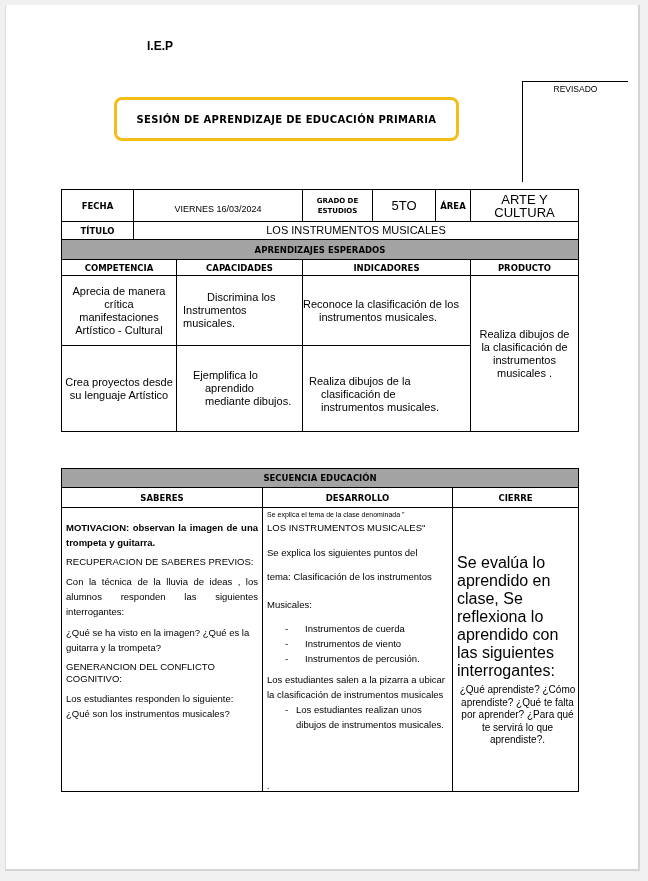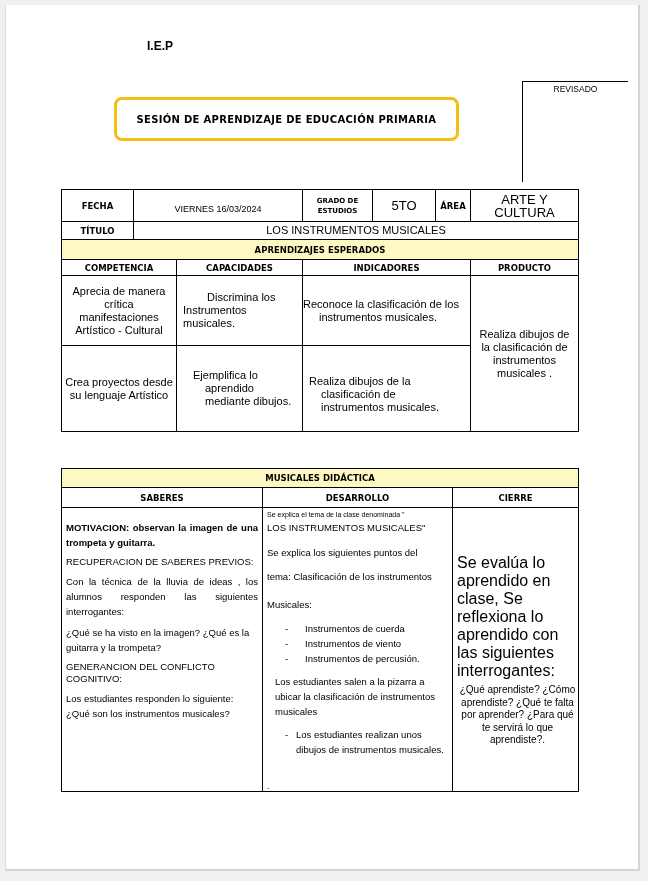--- a/index.html
+++ b/index.html
@@ -6,21 +6,21 @@
   body { width:648px; height:881px; background:#f0f0f0; position:relative; overflow:hidden; font-family:"Liberation Sans", sans-serif; color:#000; }
   .page { position:absolute; left:5px; top:5px; width:635px; height:866px; background:#fff; border-right:2px solid #d4d4d4; border-bottom:2px solid #d4d4d4; border-left:1px solid #dcdcdc; box-sizing:border-box; }
   .abs { position:absolute; }
   .iep { left:141px; top:34px; font-size:12px; font-weight:bold;text-align:center; }
   .titlebox { left:108px; top:92px; width:345px; height:44px; border:3px solid #f4bd19; border-radius:8px; box-sizing:border-box; display:flex; align-items:center; justify-content:center; font-size:10px; font-weight:bold; letter-spacing:0.3px; font-family:"DejaVu Sans", sans-serif; }
   .revisado { left:472px; top:76px; width:106px; height:101px; border-top:1px solid #000; border-left:1px solid #000; box-sizing:border-box;margin-left:44px; }
   .revisado span { position:absolute; top:2px; left:0; width:100%; text-align:center; font-size:8.5px; }
   table { border-collapse:collapse; position:absolute; table-layout:fixed; }
   td { border:1px solid #000; padding:0; vertical-align:middle; }
   .hb { font-family:"DejaVu Sans", sans-serif; font-weight:bold; font-size:8.5px; text-align:center; }
-  .peach { background:#fef9c3; }
+  .peach { background:#a3a3a3; }
   .t1 { left:61px; top:189px; width:517px; }
   .t2 { left:61px; top:468px; width:517px; }
   .c { text-align:center; }
   .sm { font-size:8.5px; }
   .md { font-size:11px; line-height:13px; }
   .lg { font-size:13px; line-height:13px; }
   .cell-text { font-size:11px; line-height:13px; }
   .p { margin:0 0 6px 0; font-size:9.5px; line-height:15px; }
   .pb { font-weight:normal; line-height:12px; }
   .dash { display:flex; font-size:9.5px; line-height:15px; }
@@ -86,21 +86,21 @@
   </table>
 
 <table class="t2">
   <colgroup>
       <col style="width:201px">
       <col style="width:190px">
       <col style="width:126px">
     </colgroup>
   <tbody>
       <tr style="height:19px">
-    <td colspan="3" class="hb peach">MUSICALES DIDÁCTICA</td>
+    <td colspan="3" class="hb peach">SECUENCIA EDUCACIÓN</td>
   </tr>
   <tr style="height:20px">
     <td class="hb">SABERES</td>
     <td class="hb">DESARROLLO</td>
     <td class="hb">CIERRE</td>
   </tr>
   <tr style="height:284px">
     <td style="vertical-align:top;padding:12px 4px 0 4px">
       <p class="p" style="text-align:justify">
         <b>MOTIVACION:</b><b> observan la imagen de  una trompeta y guitarra.</b>
@@ -122,21 +122,21 @@
             <span>Instrumentos de cuerda</span>
           </div>
       <div class="dash">
             <span class="d">-</span>
             <span>Instrumentos de viento</span>
           </div>
       <div class="dash" style="margin-bottom:6px">
             <span class="d">-</span>
             <span>Instrumentos de percusión.</span>
           </div>
-      <p class="p" style="margin:8px">Los estudiantes salen a la pizarra a ubicar la clasificación de instrumentos musicales</p>
+      <p class="p" style="margin:0">Los estudiantes salen a la pizarra a ubicar la clasificación de instrumentos musicales</p>
       <div class="dash">
             <span class="d">-</span>
             <span>Los estudiantes realizan unos dibujos de instrumentos musicales.</span>
           </div>
       <div style="position:absolute;left:4px;bottom:0;font-size:9px">.</div>
     </td>
     <td style="vertical-align:top;padding:46px 0 0 4px">
       <p class="p" style="font-size:16px;line-height:18px;margin-bottom:4px">Se evalúa lo aprendido en clase, Se reflexiona lo aprendido con las siguientes interrogantes:</p>
       <p class="p c" style="font-size:10px;line-height:12.5px;padding:0 2px">¿Qué aprendiste? ¿Cómo aprendiste? ¿Qué te falta por aprender? ¿Para qué te servirá lo que aprendiste?.</p>
     </td>

